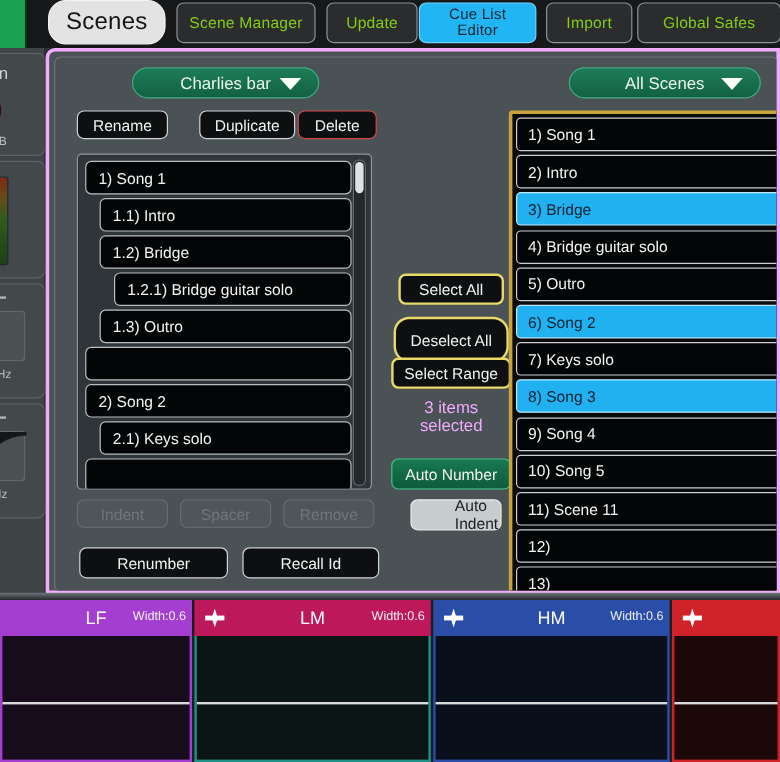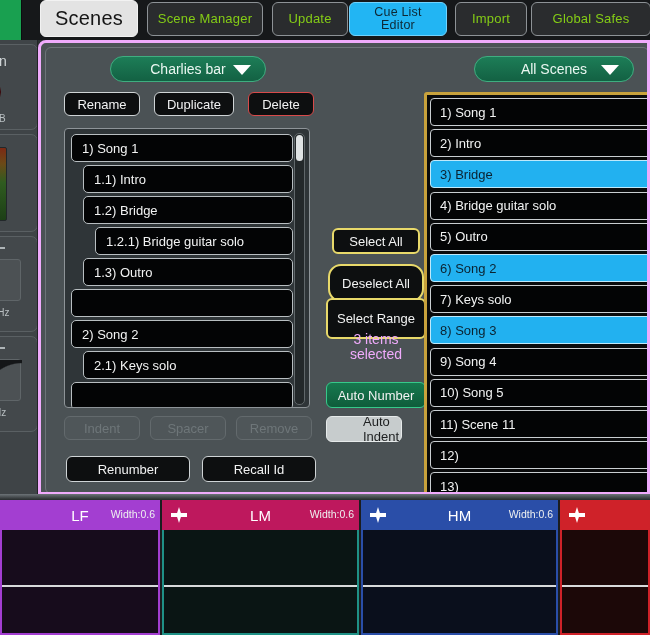--- a/index.html
+++ b/index.html
@@ -236,21 +236,21 @@
     position:absolute; left:0; top:494px; width:650px; height:8px;
     background:linear-gradient(180deg,#6d7478 0%, #33383a 60%, #141618 100%);
   }
 </style>
 </head>
 <body>
 
 <div id="tabbar">
   <div class="greenstrip"></div>
 
-  <div class="tab active-light" style="left:40px;width:98px;">
+  <div class="tab active-light" style="left:40px;width:98px;border-radius:15px;">
     <span>Scenes</span>
   </div>
   <div class="tab" style="left:147px;width:116px;">
     <span>Scene Manager</span>
   </div>
   <div class="tab" style="left:272px;width:76px;">
     <span>Update</span>
   </div>
   <div class="tab active-blue" style="left:349px;width:98px;flex-direction:column;">
     <span>Cue List</span>
@@ -296,21 +296,21 @@
   </div>
 
   <div class="dropdown" style="left:428px;top:8px;width:160px;">
     <span>All Scenes</span>
     <span class="caret"></span>
   </div>
 
   <div class="btn" style="left:18px;top:44px;width:76px;">
     <span>Rename</span>
   </div>
-  <div class="btn" style="left:108px;top:44px;width:80px;">
+  <div class="btn" style="left:120px;top:44px;width:80px;">
     <span>Duplicate</span>
   </div>
   <div class="btn danger" style="left:202px;top:44px;width:66px;">
     <span>Delete</span>
   </div>
 
   <div class="listframe" id="leftList">
     <div id="cueItems">
           <div class="cue indent0" style="left: 6px; width: 222px; top: 5px;">
             <span>1)  Song 1</span>
@@ -361,31 +361,31 @@
   <div class="btn" style="left:156px;top:408px;width:114px;height:26px;">
     <span>Recall Id</span>
   </div>
 
   <div class="btn yellow" style="left:286px;top:180px;width:88px;height:26px;">
     <span>Select All</span>
   </div>
   <div class="btn yellow" style="left:282px;top:216px;width:96px;height:38px;border-radius:13px;">
     <span>Deselect All</span>
   </div>
-  <div class="btn yellow" style="left:280px;top:250px;width:100px;height:41px;">
+  <div class="btn yellow" style="left:280px;top:250px;width:100px;height:26px;">
     <span>Select Range</span>
   </div>
   <div class="midtext" style="left:280px;top:284px;width:100px;">
     <div>3 items</div>
     <div>selected</div>
   </div>
   <div class="btn greenfill" style="left:280px;top:334px;width:100px;height:26px;">
     <span>Auto Number</span>
   </div>
-  <div class="btn greyfill" style="left:280px;top:368px;width:76px;height:26px;padding-left:36px;">
+  <div class="btn greyfill" style="left:296px;top:368px;width:76px;height:26px;padding-left:36px;">
     <span>Auto Indent</span>
   </div>
 
   <div class="listframe" id="rightList">
     <div id="sceneRows">
           <div class="srow" style="top: 3px;">
             <span>1)  Song 1</span>
           </div>
           <div class="srow" style="top: 34.2px;">
             <span>2)  Intro</span>

